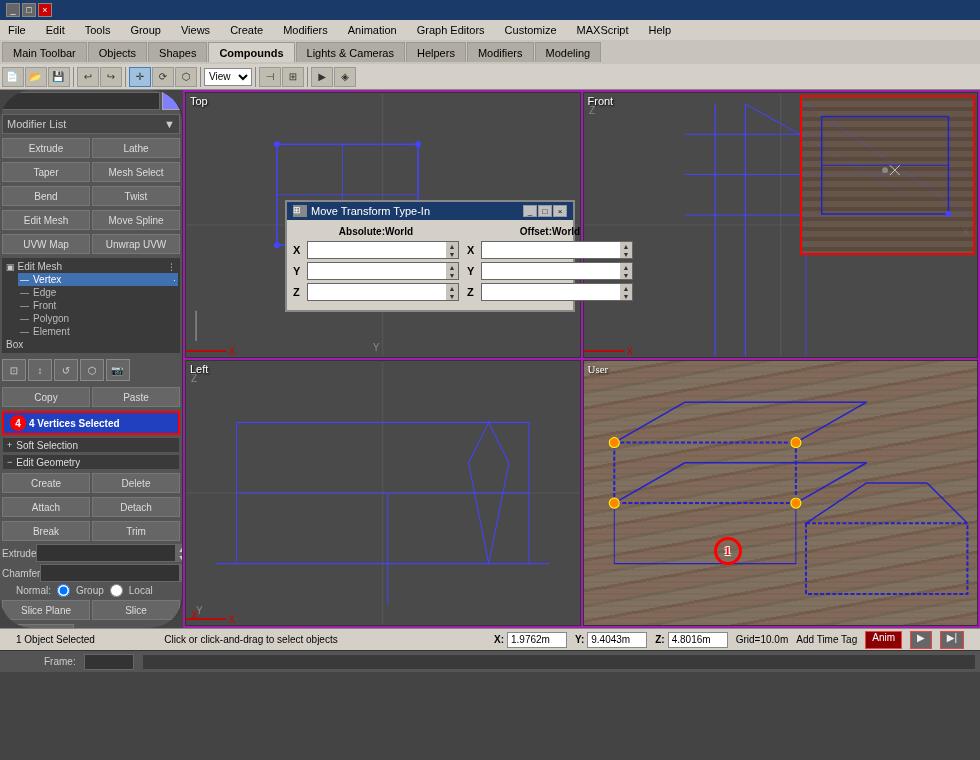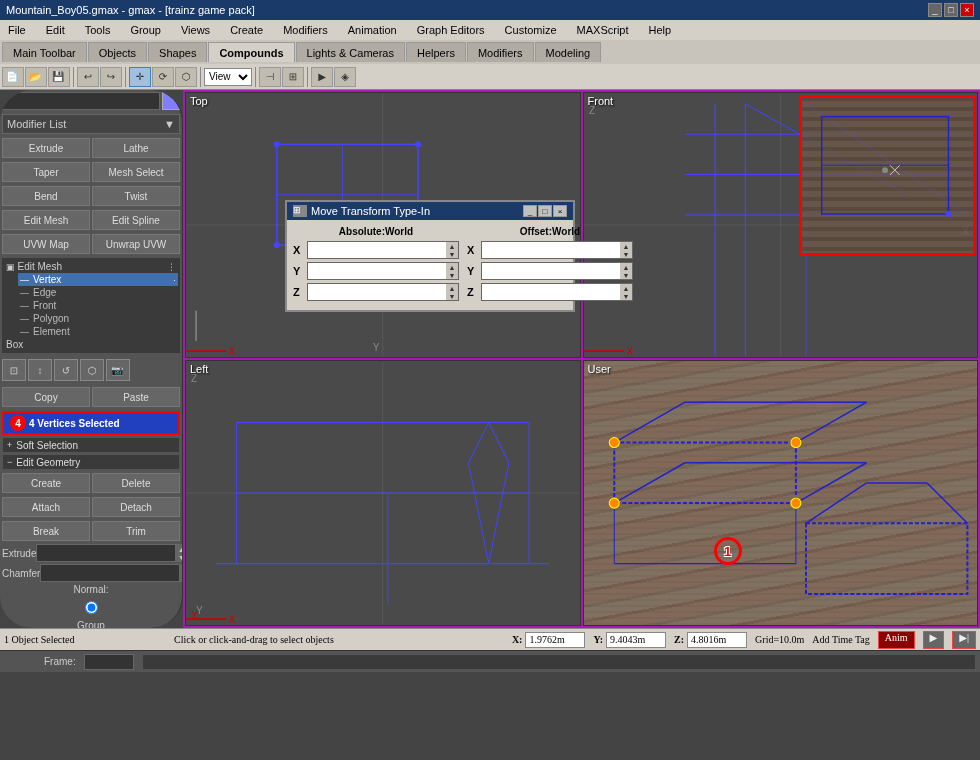--- a/index.html
+++ b/index.html
@@ -81,21 +81,21 @@
 
     
     #vp-top { background: #4a4a4a; }
     #vp-front { background: #4a4a4a; }
     #vp-left { background: #4a4a4a; text-decoration: underline; }
     #vp-user { background: #3a3a3a; }
 
     
     #status-bar {
       height: 22px; background: #d4d0c8; display: flex; align-items: center;
-      border-top: 1px solid #888; padding: 0 4px; gap: 8px; color: #000; font-size: 10px; font-family: Liberation Serif, serif;
+      border-top: 1px solid #888; padding: 0 16px; gap: 8px; color: #000; font-size: 10px;
     }
     #status-left { flex: 1; }
     .status-coord { display: flex; align-items: center; gap: 3px; }
     .coord-label { color: #000; font-weight: bold; font-size: 10px; }
     .coord-value { background: #fff; border: 1px solid #888; padding: 0 3px; min-width: 60px; height: 16px; display: flex; align-items: center; font-size: 10px; }
 
     
     #frame-area {
       height: 22px; background: #545454; display: flex; align-items: center; padding: 0 4px; gap: 8px; border-top: 1px solid #333;
     }
@@ -126,21 +126,21 @@
 
     
     .spin-row { display: flex; align-items: center; padding: 1px 2px; }
     .spin-label { width: 55px; font-size: 10px; color: #ccc; }
     .spin-input-wrap { display: flex; border: 1px solid #666; background: #333; flex: 1; height: 18px; }
     .spin-input { flex: 1; background: transparent; border: none; color: #eee; font-size: 10px; padding: 0 3px; outline: none; }
     .spin-arrows { display: flex; flex-direction: column; }
     .spin-up, .spin-dn { width: 12px; height: 9px; background: #666; border: none; color: #ccc; font-size: 7px; cursor: pointer; display: flex; align-items: center; justify-content: center; line-height: 1; }
 
     
-    .radio-row { display: flex; align-items: center; gap: 6px; padding: 1px 16px; flex-direction: column; }
+    .radio-row { display: flex; align-items: center; gap: 6px; padding: 1px 16px; }
     .radio-label { font-size: 10px; color: #ccc; }
 
     
     .annotation-circle {
       position: absolute; width: 28px; height: 28px; border: 3px solid red;
       border-radius: 50%; display: flex; align-items: center; justify-content: center;
       color: red; font-weight: bold; font-size: 13px; z-index: 20;
       text-shadow: -1px -1px 0 #fff, 1px -1px 0 #fff, -1px 1px 0 #fff, 1px 1px 0 #fff;
     }
 
@@ -192,21 +192,20 @@
     .vert-count-circle {
       background: red; color: #fff; border-radius: 50%; width: 16px; height: 16px;
       display: flex; align-items: center; justify-content: center; font-size: 10px; font-weight: bold;
       border: 2px solid red;
     }
   </style>
 </head>
 <body>
 
 <div id="title-bar">
-  <span>Mountain_Boy05.gmax - gmax - [trainz game pack]</span>
   <div id="title-bar-controls">
     <div class="title-btn">_</div>
     <div class="title-btn">□</div>
     <div class="title-btn" style="background:#c00;">×</div>
   </div>
 </div>
 
 <div id="menu-bar">
   <span class="menu-item">File</span>
   <span class="menu-item">Edit</span>
@@ -278,21 +277,21 @@
     <div class="btn-row">
       <div class="lp-btn">Taper</div>
       <div class="lp-btn">Mesh Select</div>
     </div>
     <div class="btn-row">
       <div class="lp-btn">Bend</div>
       <div class="lp-btn">Twist</div>
     </div>
     <div class="btn-row">
       <div class="lp-btn">Edit Mesh</div>
-      <div class="lp-btn">Edit Spline</div>
+      <div class="lp-btn">Move Spline</div>
     </div>
     <div class="btn-row">
       <div class="lp-btn">UVW Map</div>
       <div class="lp-btn">Unwrap UVW</div>
     </div>
 
     <div class="tree-view">
       <div class="tree-item">
         <span class="tree-icon">▣</span>
         <span>Edit Mesh</span>
@@ -511,21 +510,21 @@
 
         <text x="5" y="20" fill="#888" font-size="10">Z</text>
         <text x="5" y="255" fill="#cc0000" font-size="10">X</text>
         <line x1="0" y1="255" x2="40" y2="255" stroke="#cc0000" stroke-width="1.5"></line>
         <text x="42" y="259" fill="#cc0000" font-size="10">X</text>
 
         <text x="10" y="250" fill="#888" font-size="10">Y</text>
       </svg>
     </div>
 
-    <div class="viewport" id="vp-user" style="position:relative;">
+    <div class="viewport" id="vp-user" style="position:relative;font-family:Liberation Serif, serif;">
       <div class="viewport-label">User</div>
 
       <div id="vp-user-bg"></div>
 
       <div style="position:absolute;top:0;left:0;width:100%;height:100%;background:repeating-linear-gradient(170deg,#7a6a5a 0px,#7a6a5a 3px,#8a7a6a 3px,#8a7a6a 15px,#7a6050 15px,#7a6050 18px,#8a7060 18px,#8a7060 30px);opacity:0.7;"></div>
 
       <svg style="position:absolute;top:0;left:0;width:100%;height:100%;" viewBox="0 0 390 260">
 
         <rect x="30" y="80" width="180" height="60" fill="none" stroke="#2222cc" stroke-width="2" stroke-dasharray="4,2"></rect>
         <line x1="30" y1="80" x2="100" y2="40" stroke="#2222cc" stroke-width="1.5"></line>

